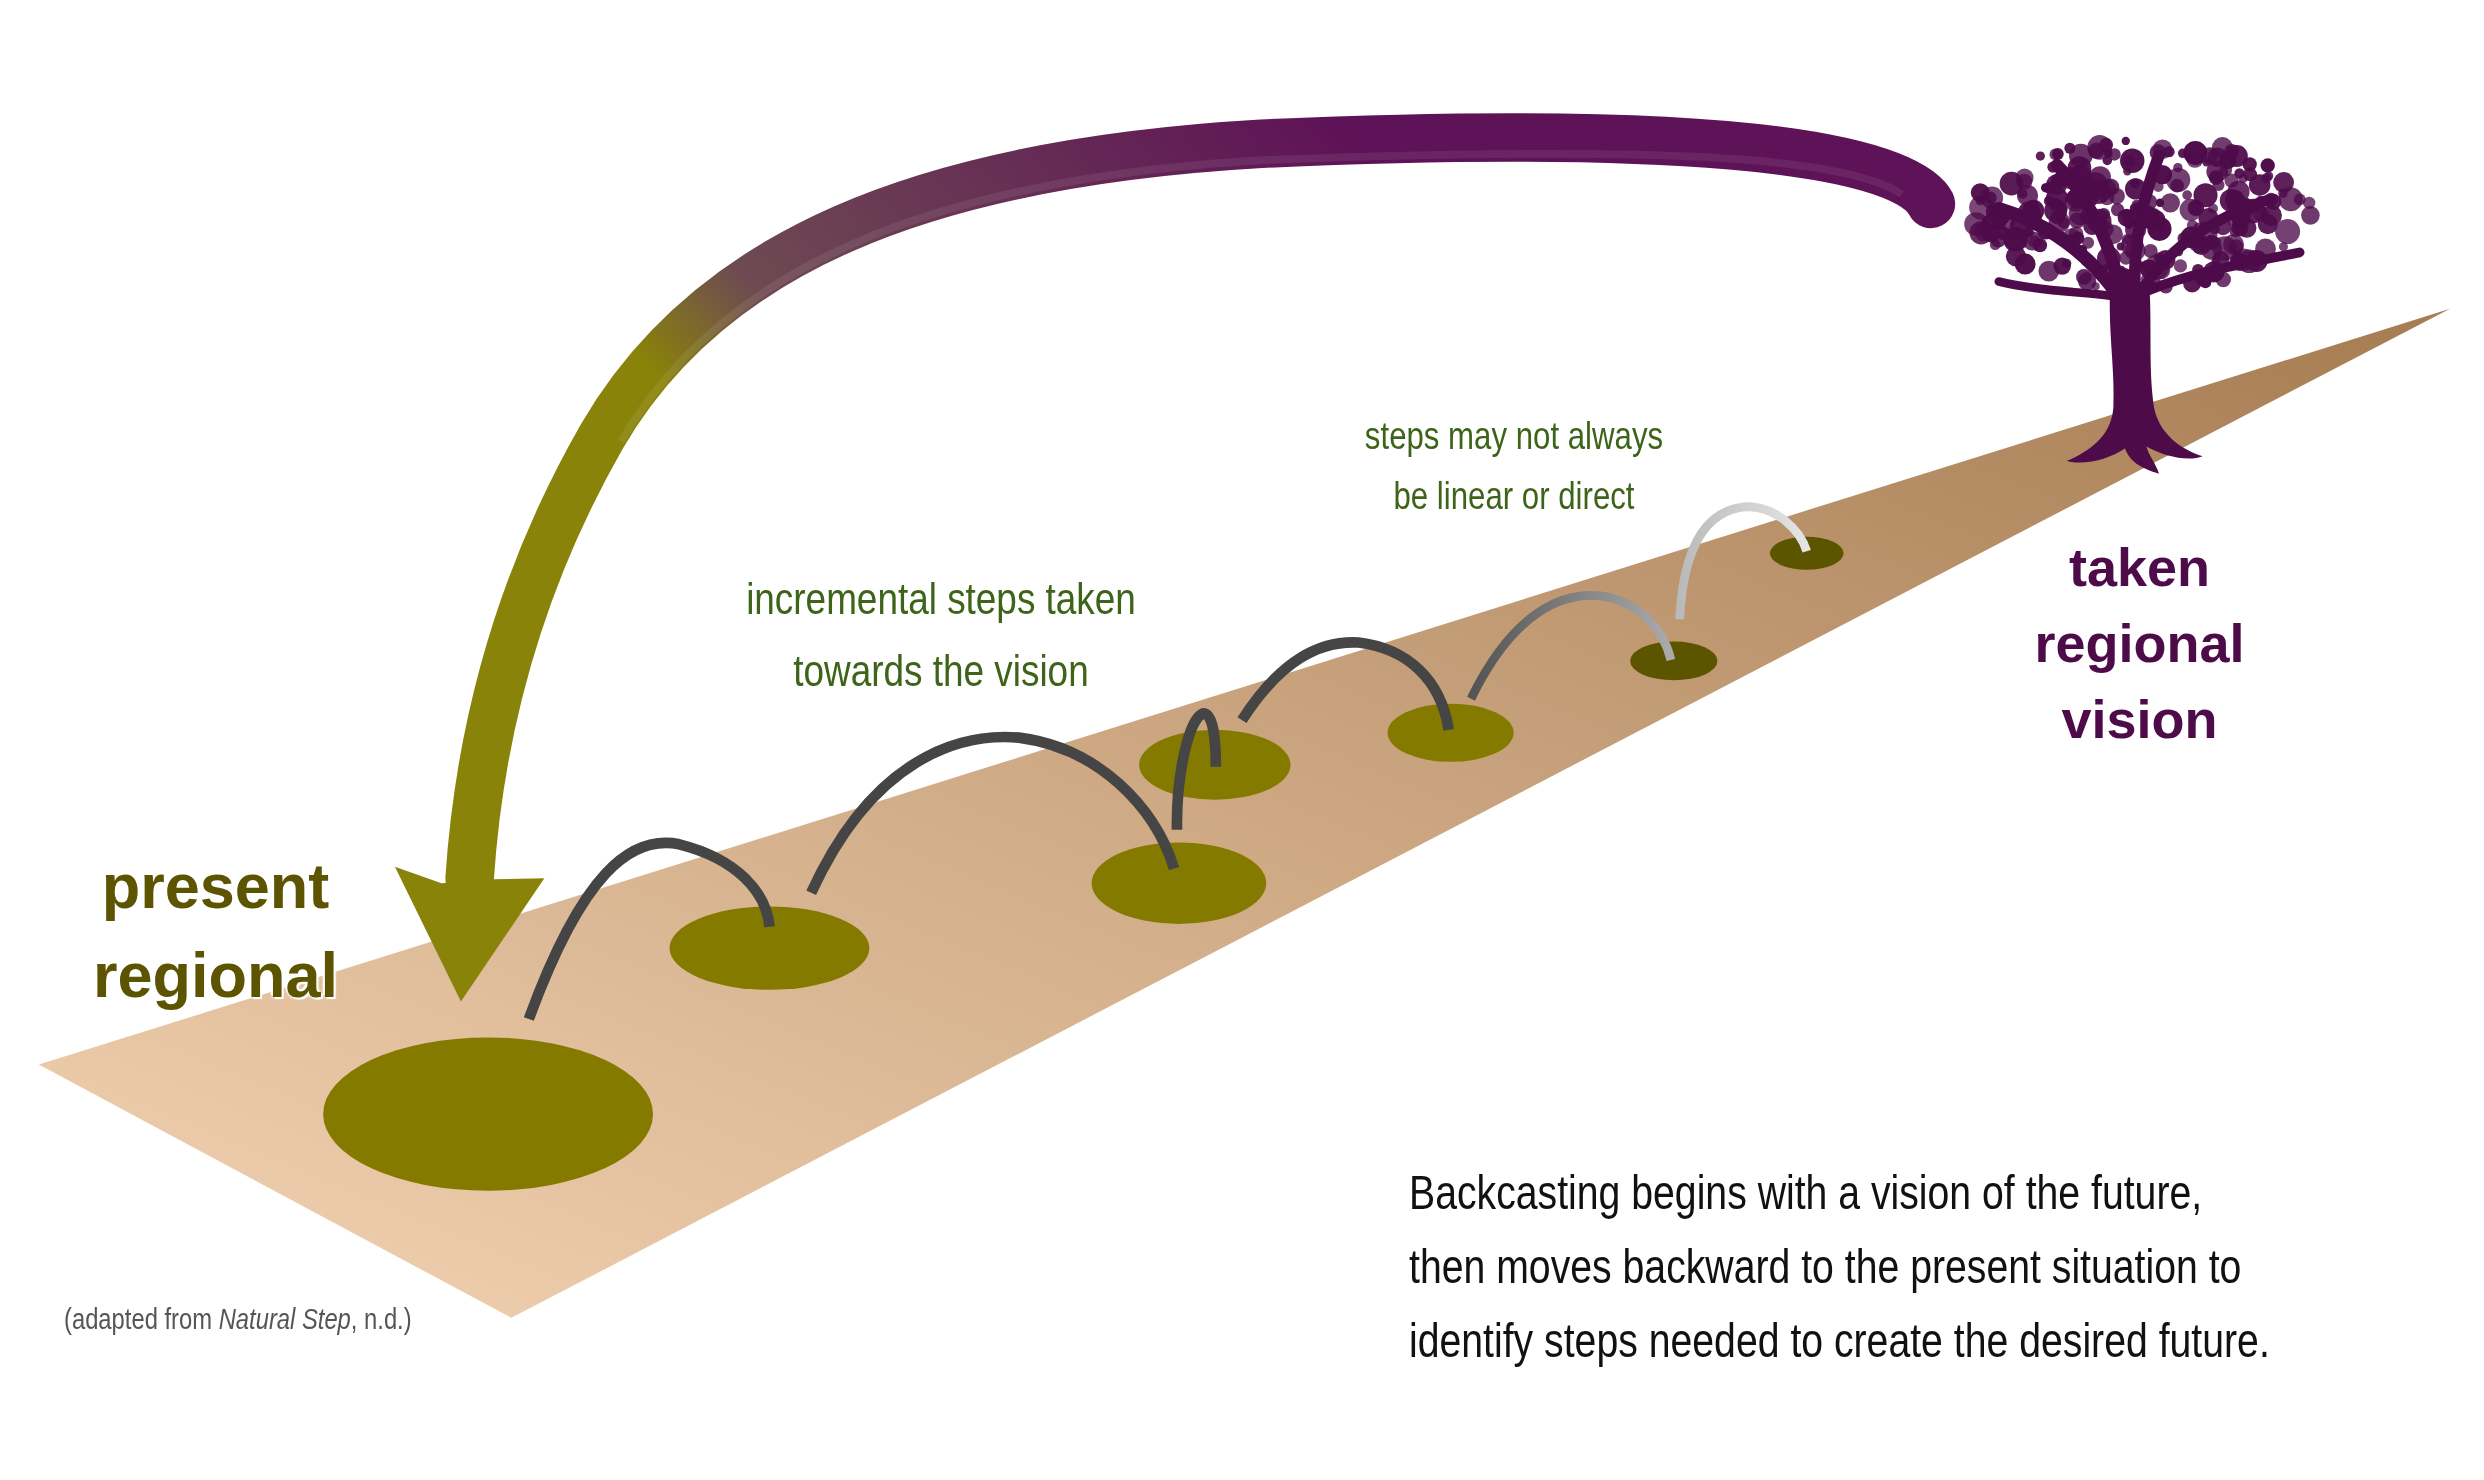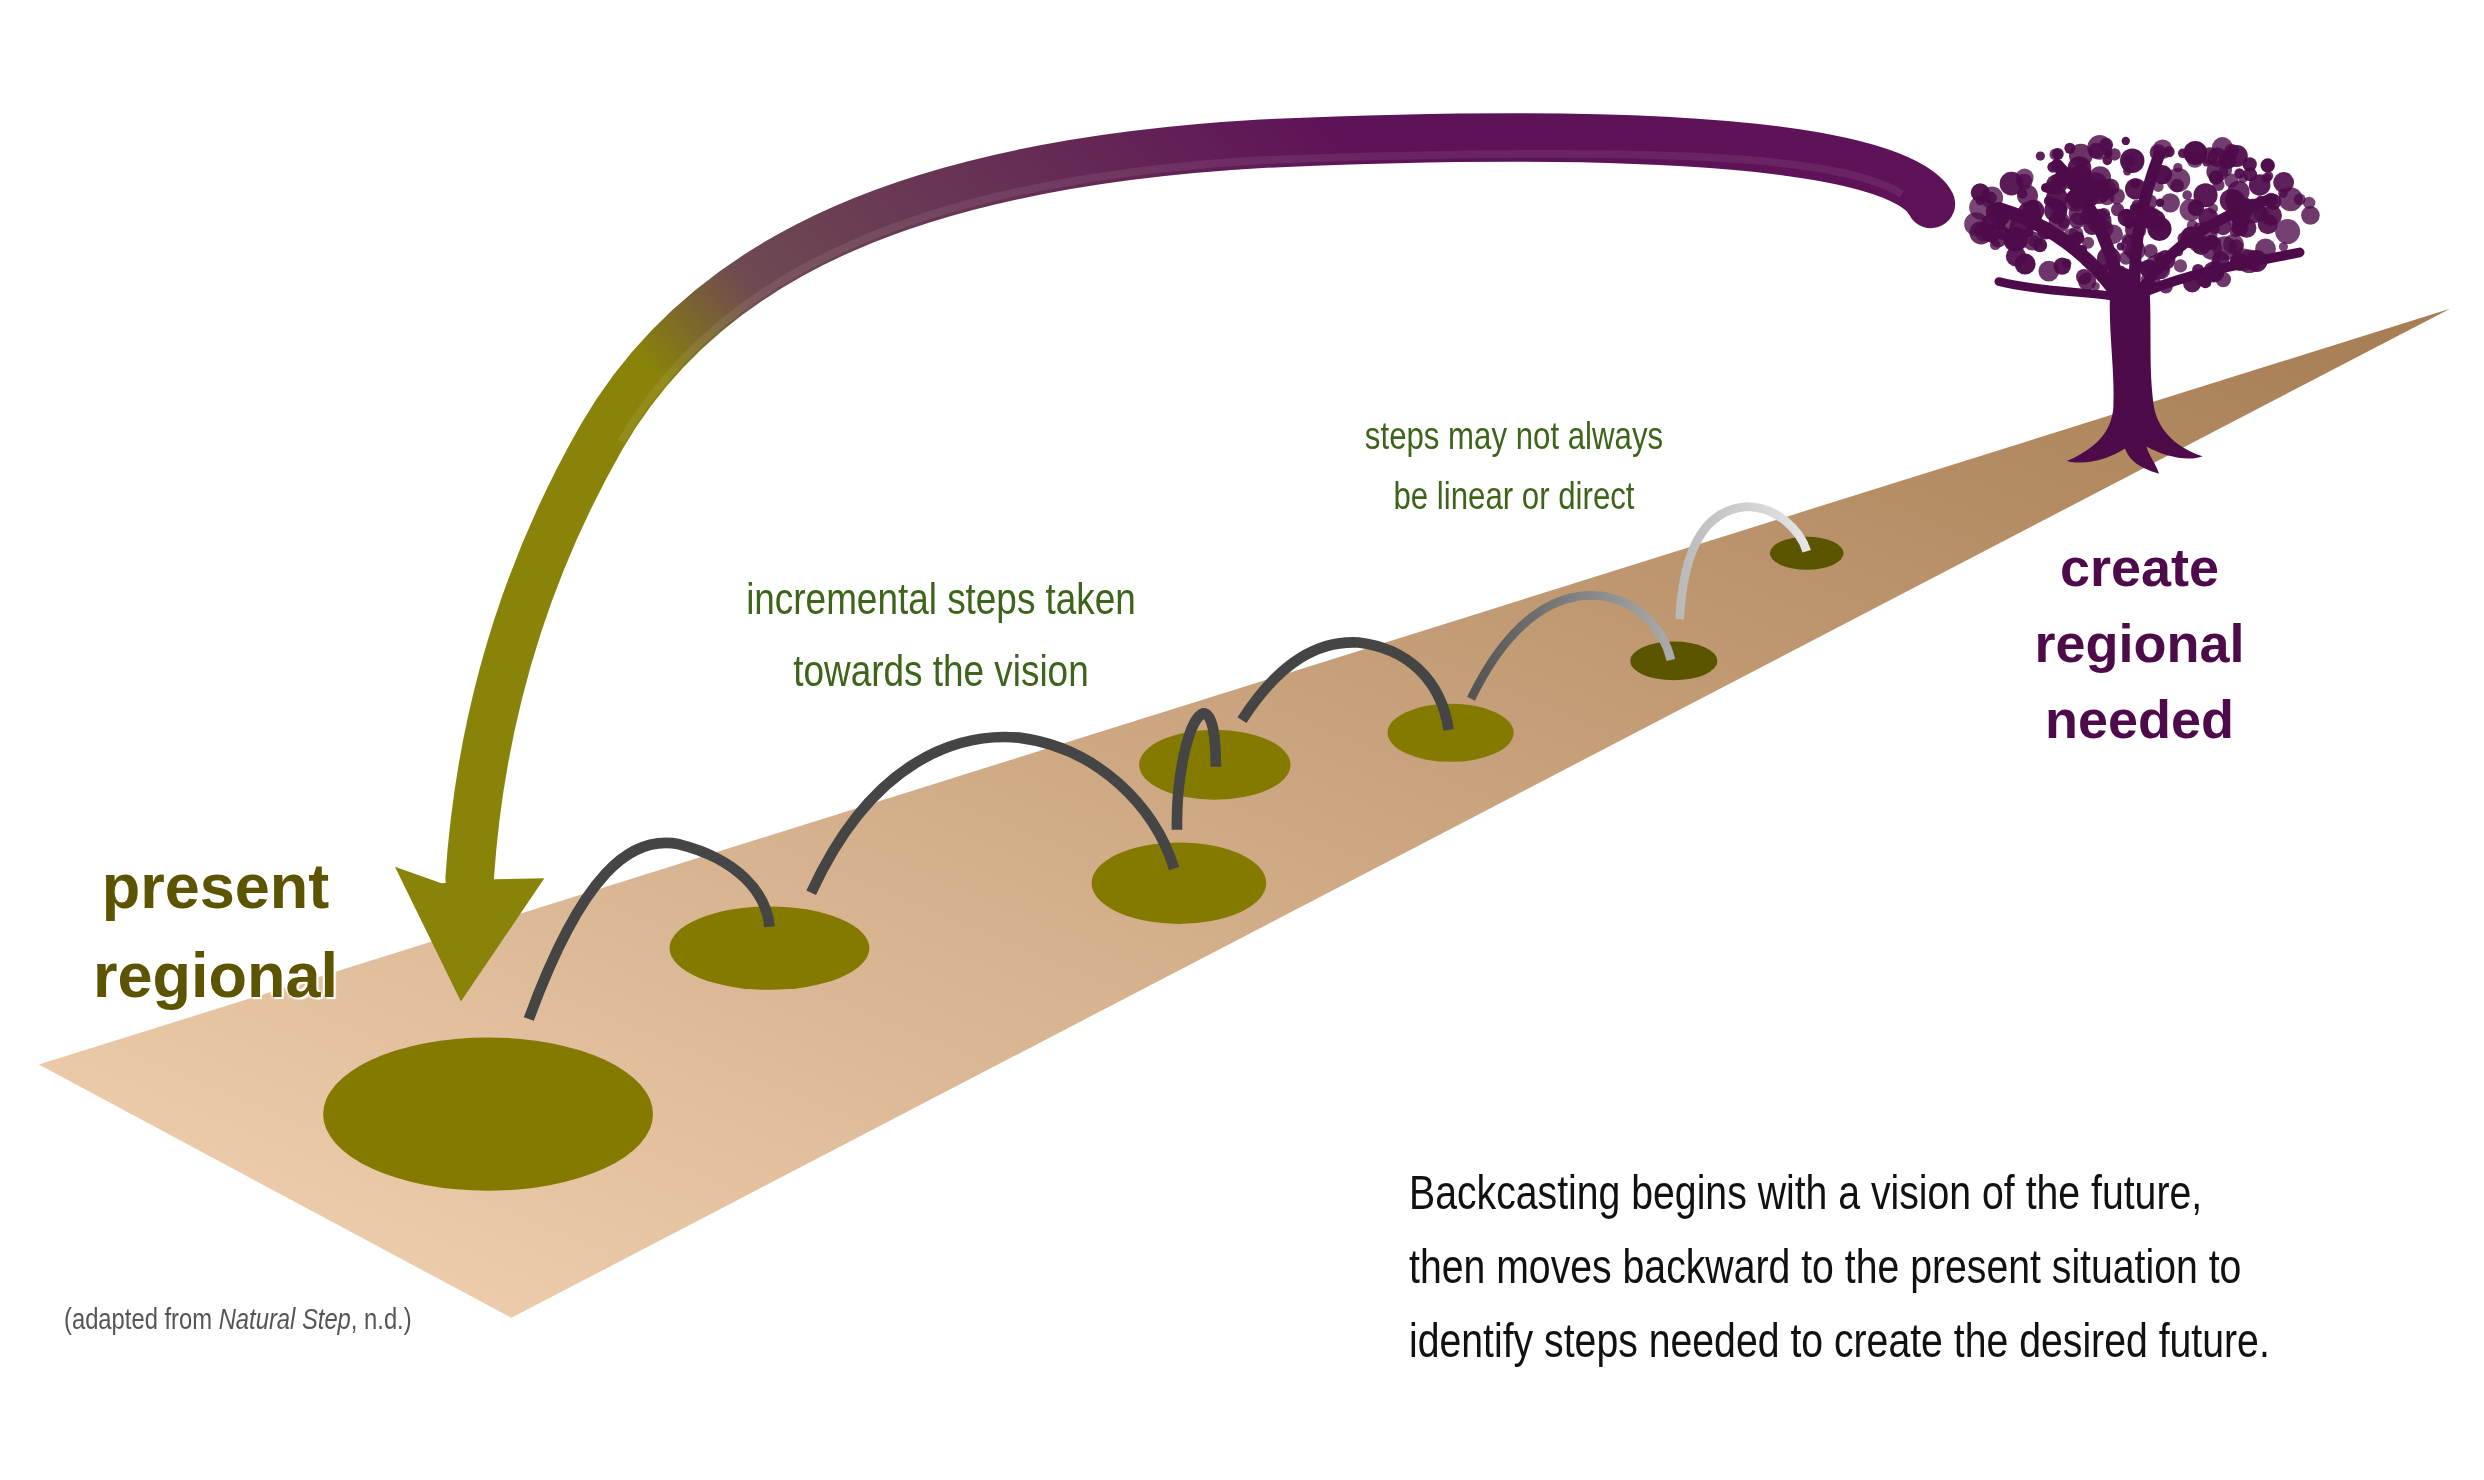--- a/index.html
+++ b/index.html
@@ -336,23 +336,23 @@
       <circle cx="2342.8" cy="207.8" r="8.3" fill="#4e0b4a" fill-opacity="0.93"></circle>
     </g>
 </svg>
 
 <div class="lbl" id="present-label">
   <div>present</div>
   <div>regional</div>
 </div>
 
 <div class="lbl" id="future-label">
-  <div>create</div>
+  <div>taken</div>
   <div>regional</div>
-  <div>needed</div>
+  <div>vision</div>
 </div>
 
 <div class="lbl" id="incremental-label">
   <div>incremental steps taken</div>
   <div>towards the vision</div>
 </div>
 
 <div class="lbl" id="nonlinear-label">
   <div>steps may not always</div>
   <div>be linear or direct</div>

